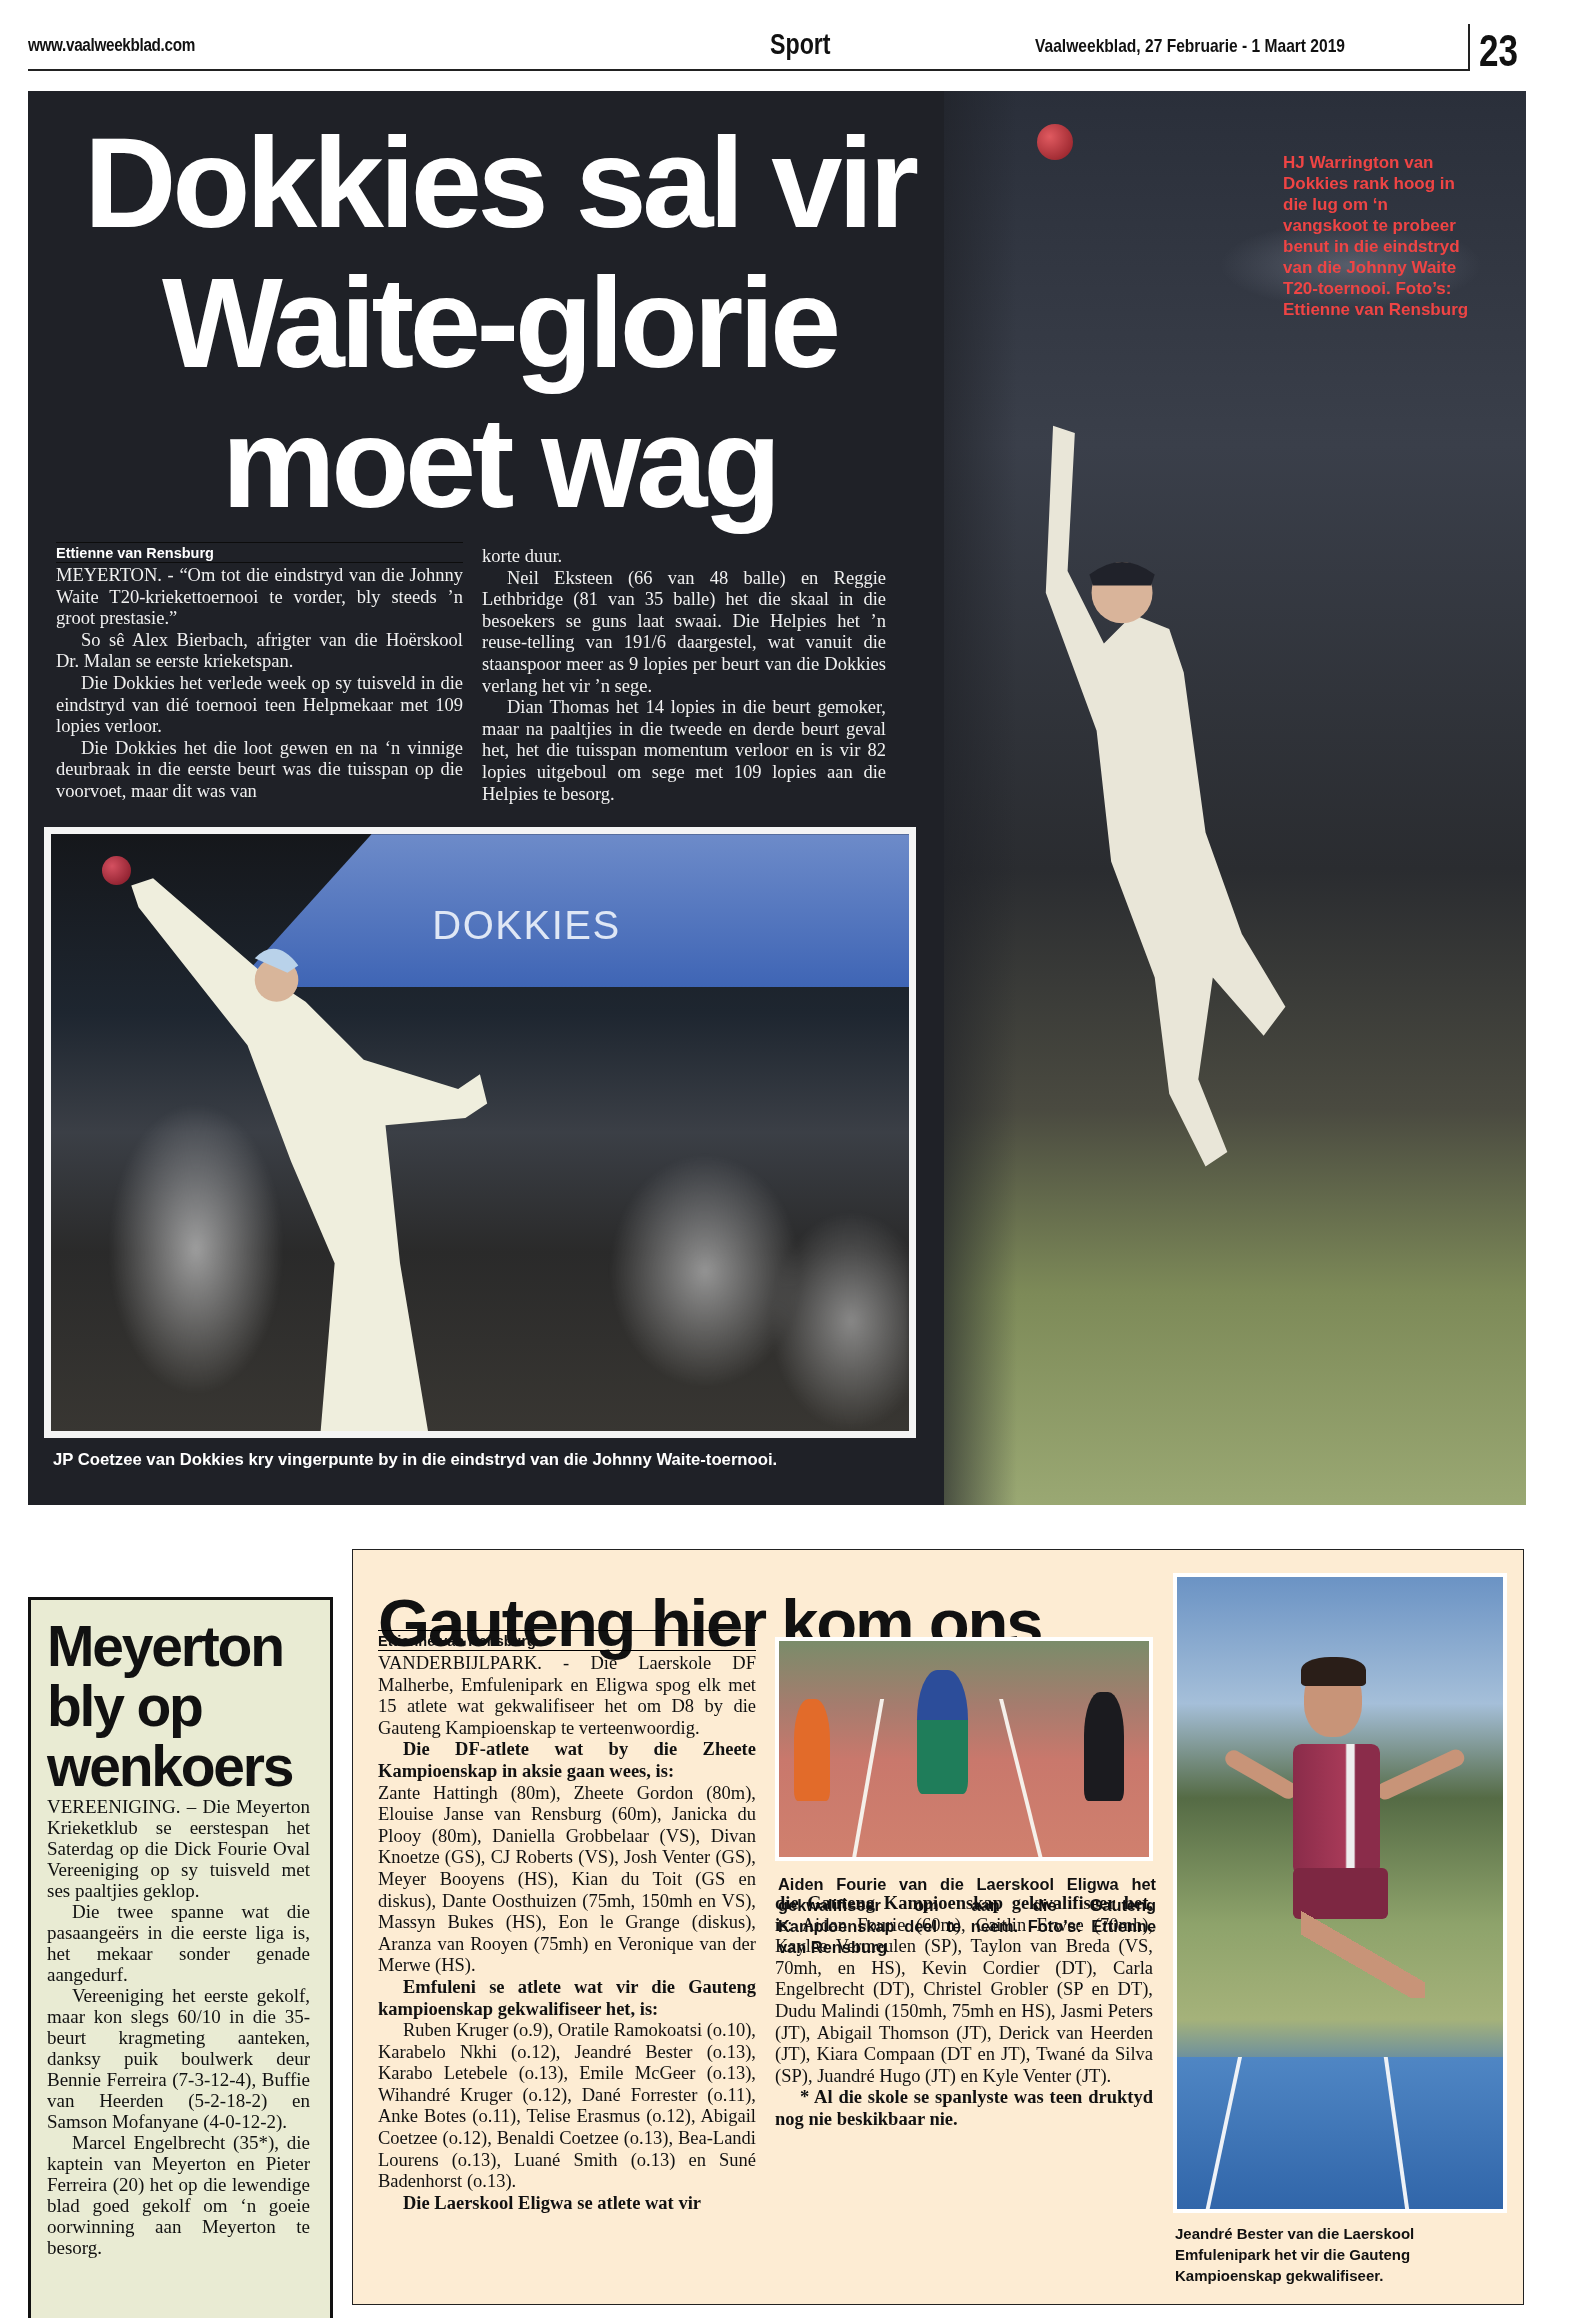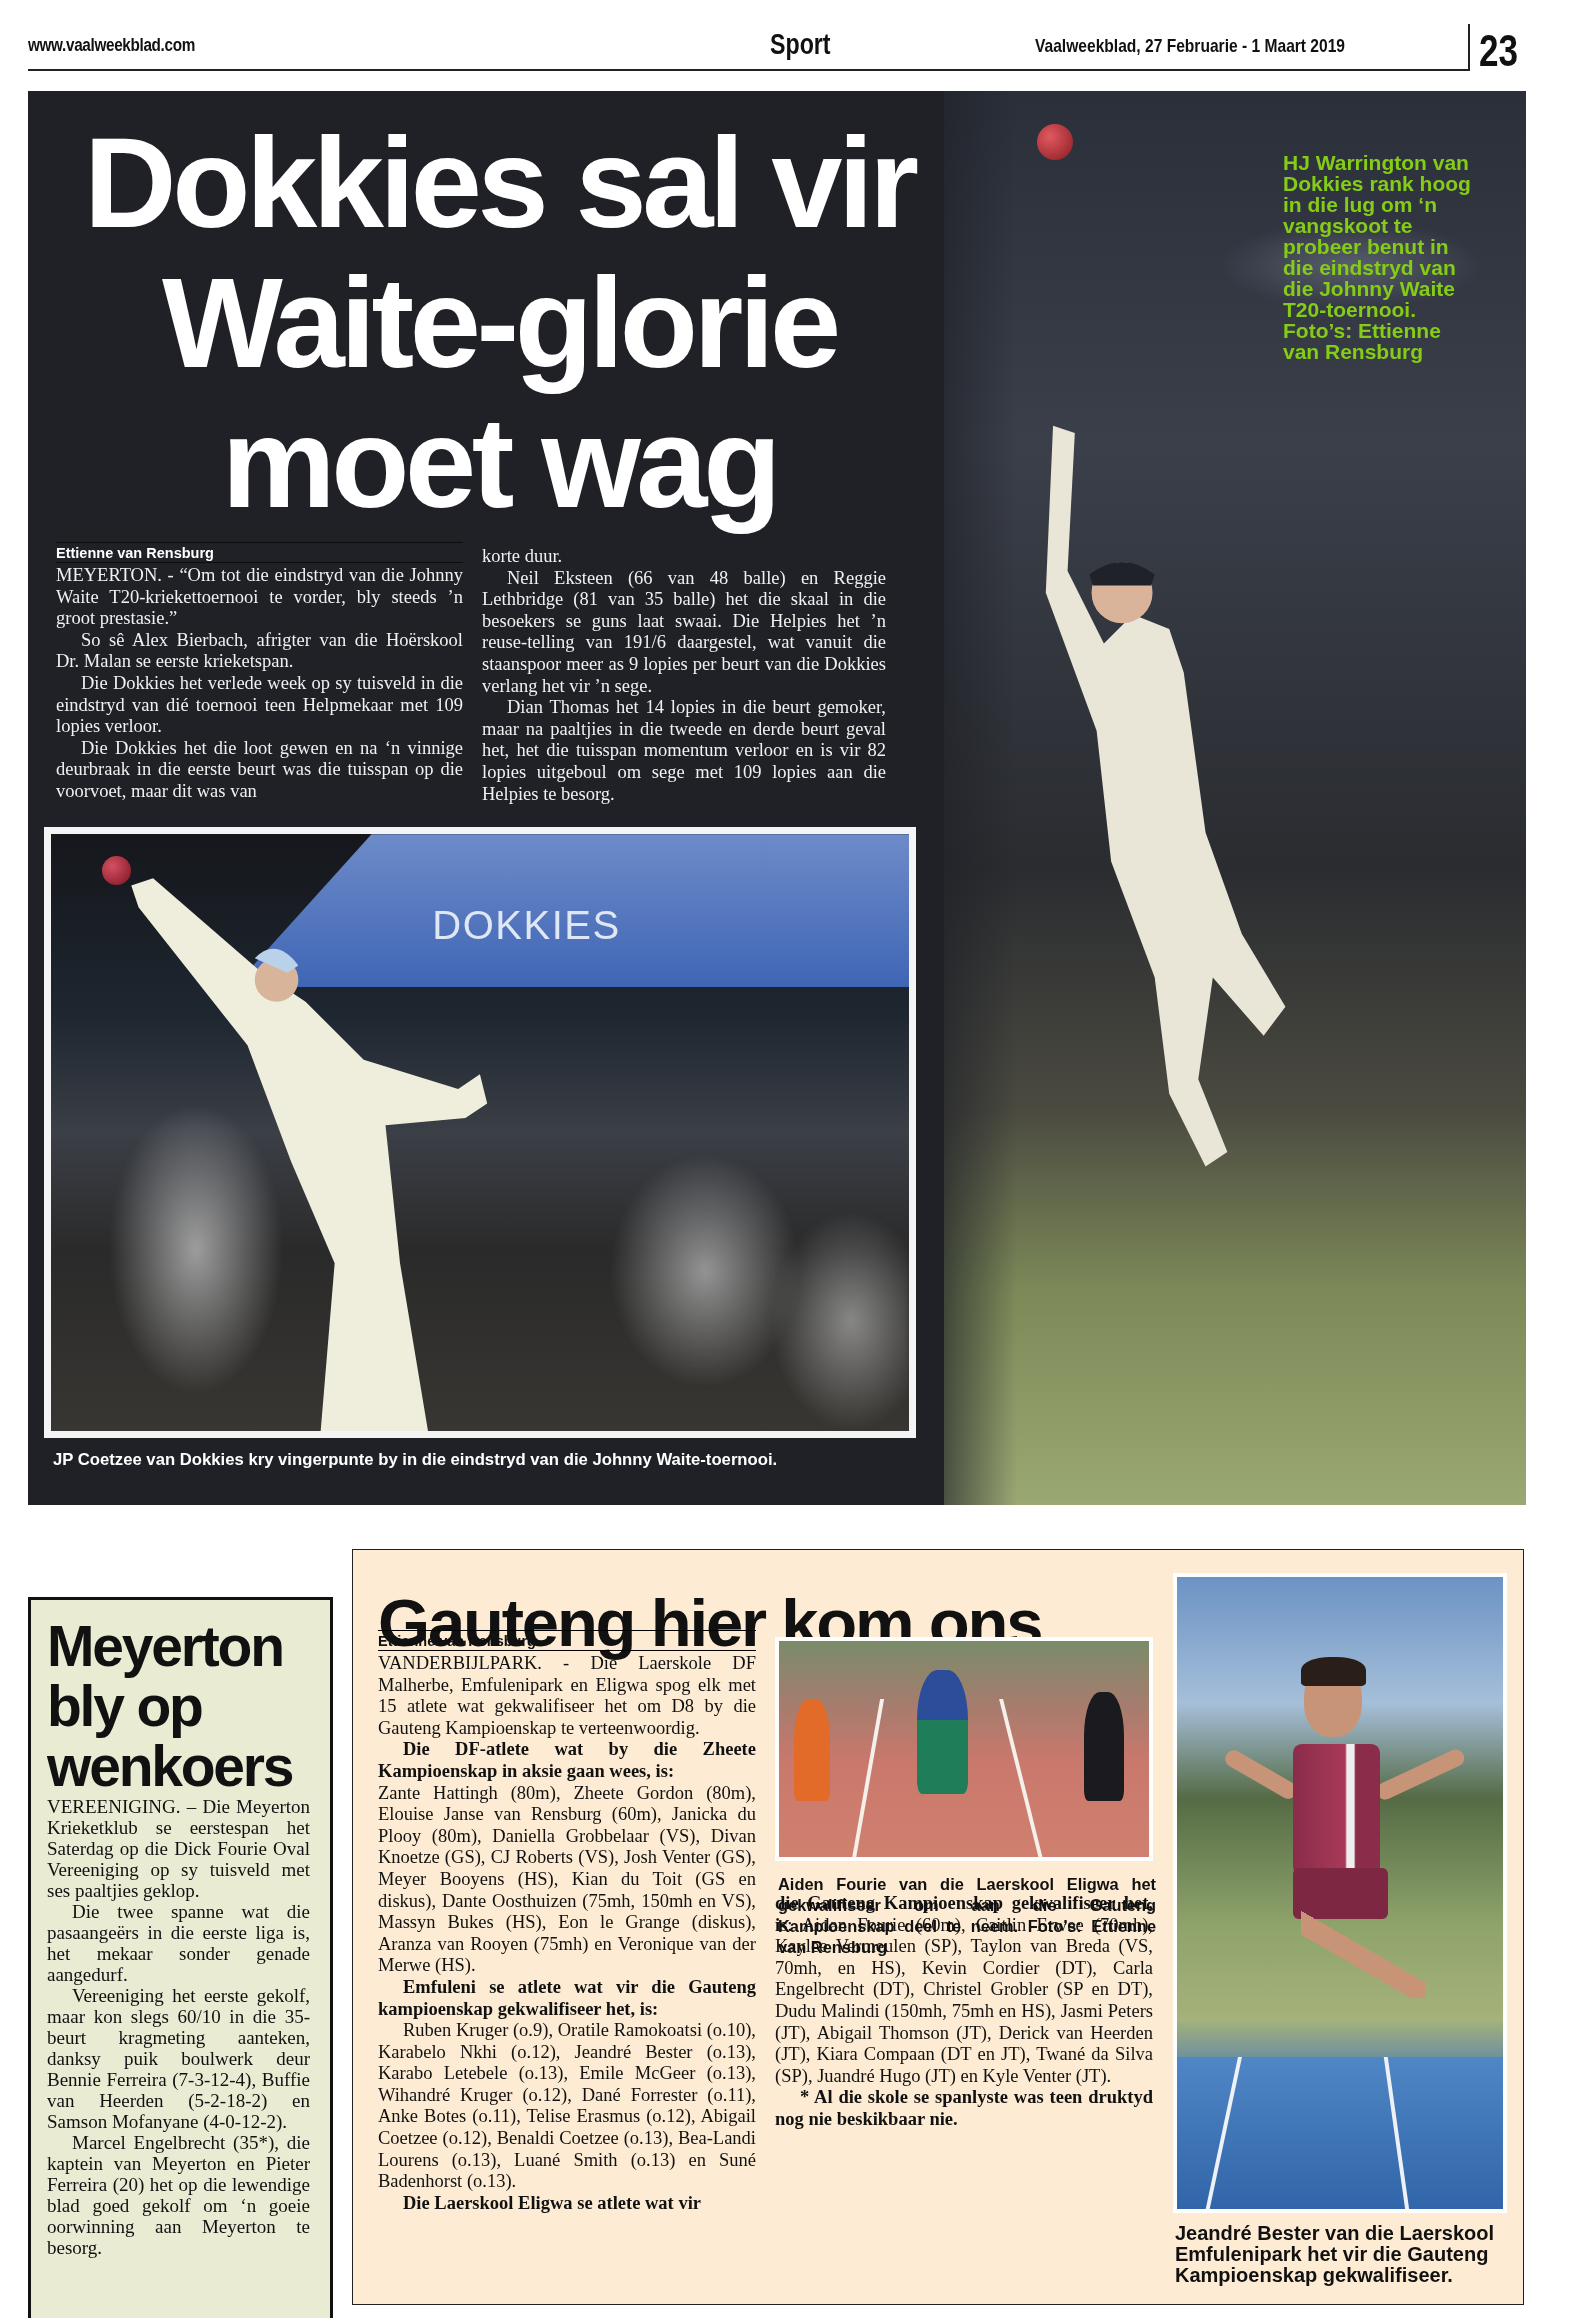--- a/index.html
+++ b/index.html
@@ -17,21 +17,21 @@
 
   
   .feature { position: absolute; left: 28px; top: 91px; width: 1498px; height: 1414px; background: #1f2127; overflow: hidden; }
   .hero-photo { position: absolute; left: 916px; top: 0; width: 582px; height: 1414px;
     background:
       radial-gradient(ellipse 131px 44px at 407px 174px, rgba(200,210,230,0.25), transparent),
       linear-gradient(180deg, #2a2f3a 0%, #3a3f4a 25%, #2a2c30 55%, #4a4a40 72%, #7d8a58 85%, #9aa873 100%); }
   .hero-photo .fade { position: absolute; left: -87px; top: 0; width: 160px; height: 100%; background: linear-gradient(90deg, #1f2127 30%, rgba(31,33,39,0)); }
   .hero-photo .player { position: absolute; left: 80px; top: 334px; width: 305px; height: 960px; }
   .hero-photo .ball { position: absolute; left: 93px; top: 33px; width: 36px; height: 36px; border-radius: 50%; background: radial-gradient(circle at 35% 35%, #e05a60, #8a1a22); }
-  .hero-caption { position: absolute; left: 1255px; top: 61px; width: 189px; color: #84cc16; font-family: "Liberation Sans", sans-serif; font-weight: bold; font-size: 21px; line-height: 21px; }
+  .hero-caption { position: absolute; left: 1255px; top: 61px; width: 189px; color: #ef4444; font-family: "Liberation Sans", sans-serif; font-weight: bold; font-size: 17px; line-height: 21px; }
 
   .headline-main { position: absolute; left: 20.4px; top: 22px; width: 902px; color: #fff; font-family: "Liberation Sans", sans-serif; font-weight: bold; font-size: 128px; line-height: 140px; letter-spacing: -4.4px; text-align: center; }
 
   .byline { position: absolute; font-family: "Liberation Sans", sans-serif; font-weight: bold; font-size: 14.5px; border-top: 1.5px solid #000; border-bottom: 1.5px solid #000; padding: 1.5px 0; }
   .feature .byline { left: 28px; top: 451px; width: 407px; color: #fff; border-color: #0c0c0c; }
 
   .col { position: absolute; font-size: 18.5px; line-height: 21.6px; text-align: justify; }
   .feature .col { color: #f1f1f1; }
   .col p { text-indent: 0; }
   .col p + p { text-indent: 25px; }
@@ -73,21 +73,21 @@
   .photo-c .inner { position: relative; width: 100%; height: 100%; overflow: hidden; background: linear-gradient(180deg, #6b93c4 0%, #a5bfd9 20%, #556b45 35%, #8ea36b 55%, #a5b27a 70%, #4a7bb4 80%, #3c6fae 100%); }
   .photo-c .jumper-top { position: absolute; left: 116px; top: 167px; width: 87px; height: 131px; background: linear-gradient(90deg, #8a2c4a, #a83a58 60%, #eee 62%, #eee 70%, #8a2c4a 72%); border-radius: 8.7px; }
   .photo-c .jumper-head { position: absolute; left: 127px; top: 87px; width: 58px; height: 73px; border-radius: 45%; background: #c89478; }
   .photo-c .jumper-hair { position: absolute; left: 124px; top: 80px; width: 65px; height: 29px; border-radius: 45% 45% 10% 10%; background: #2a1e18; }
   .photo-c .arm-l { position: absolute; left: 44px; top: 189px; width: 80px; height: 17.4px; background: #c89478; transform: rotate(30deg); border-radius: 8.7px; }
   .photo-c .arm-r { position: absolute; left: 196px; top: 189px; width: 95px; height: 17.4px; background: #c89478; transform: rotate(-25deg); border-radius: 8.7px; }
   .photo-c .shorts { position: absolute; left: 116px; top: 291px; width: 95px; height: 51px; background: #7d2742; border-radius: 5.8px; }
   .photo-c .legs { position: absolute; left: 124px; top: 334px; width: 124px; height: 87px; background: linear-gradient(30deg, transparent 40%, #c89478 40%, #c89478 55%, transparent 55%); }
   .photo-c .pit { position: absolute; left: 0; top: 480px; width: 100%; height: 160px; background: linear-gradient(180deg, #4f86c4, #2f64a8); }
   .photo-c .pit-line { position: absolute; top: 480px; width: 4.4px; height: 160px; background: #eef2f7; }
-  .caption-c { position: absolute; left: 822px; top: 673px; width: 334px; font-family: "Liberation Sans", sans-serif; font-weight: bold; font-size: 20px; line-height: 21px; }
+  .caption-c { position: absolute; left: 822px; top: 673px; width: 334px; font-family: "Liberation Sans", sans-serif; font-weight: bold; font-size: 15px; line-height: 21px; }
 </style>
 </head>
 <body>
 
 <div class="masthead">
   <div class="url">www.vaalweekblad.com</div>
   <div class="section">Sport</div>
   <div class="dateline">Vaalweekblad, 27 Februarie - 1 Maart 2019</div>
   <div class="rule"></div>
   <div class="vrule"></div>

